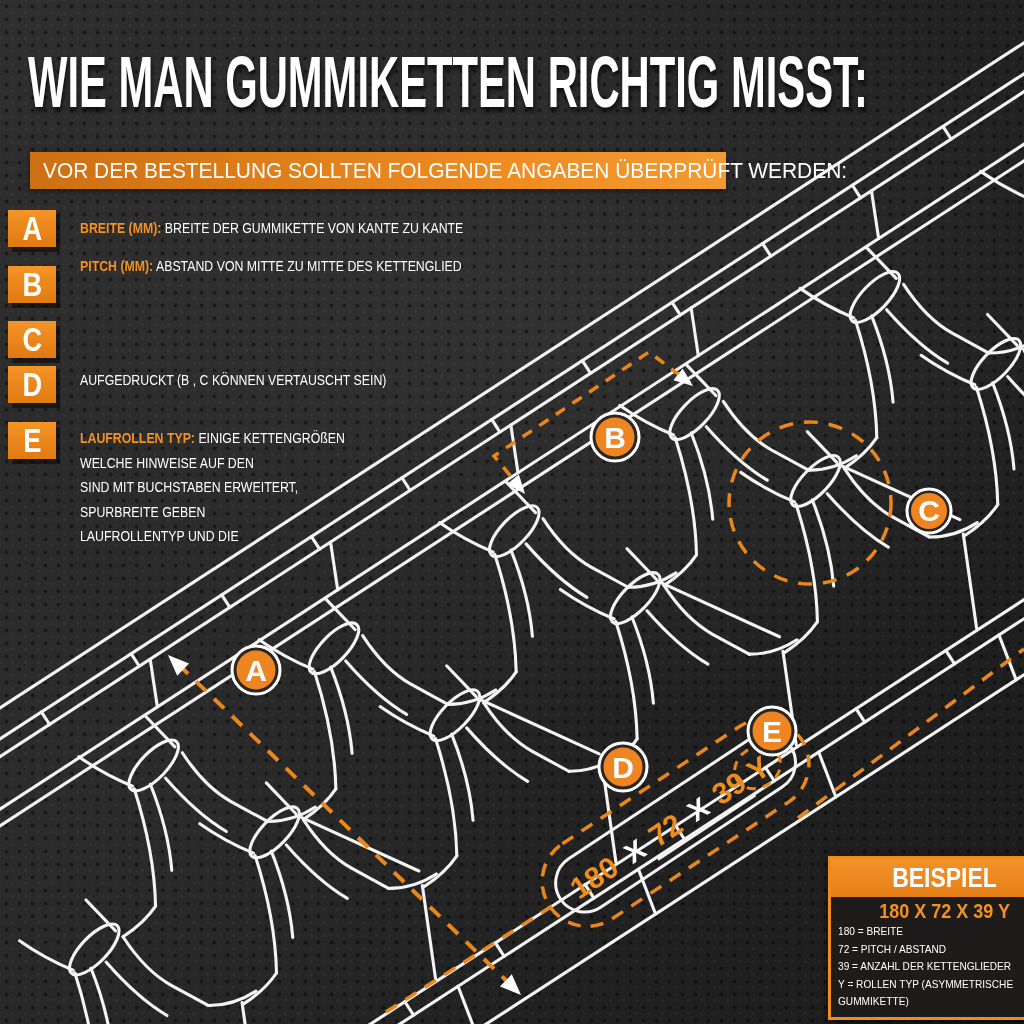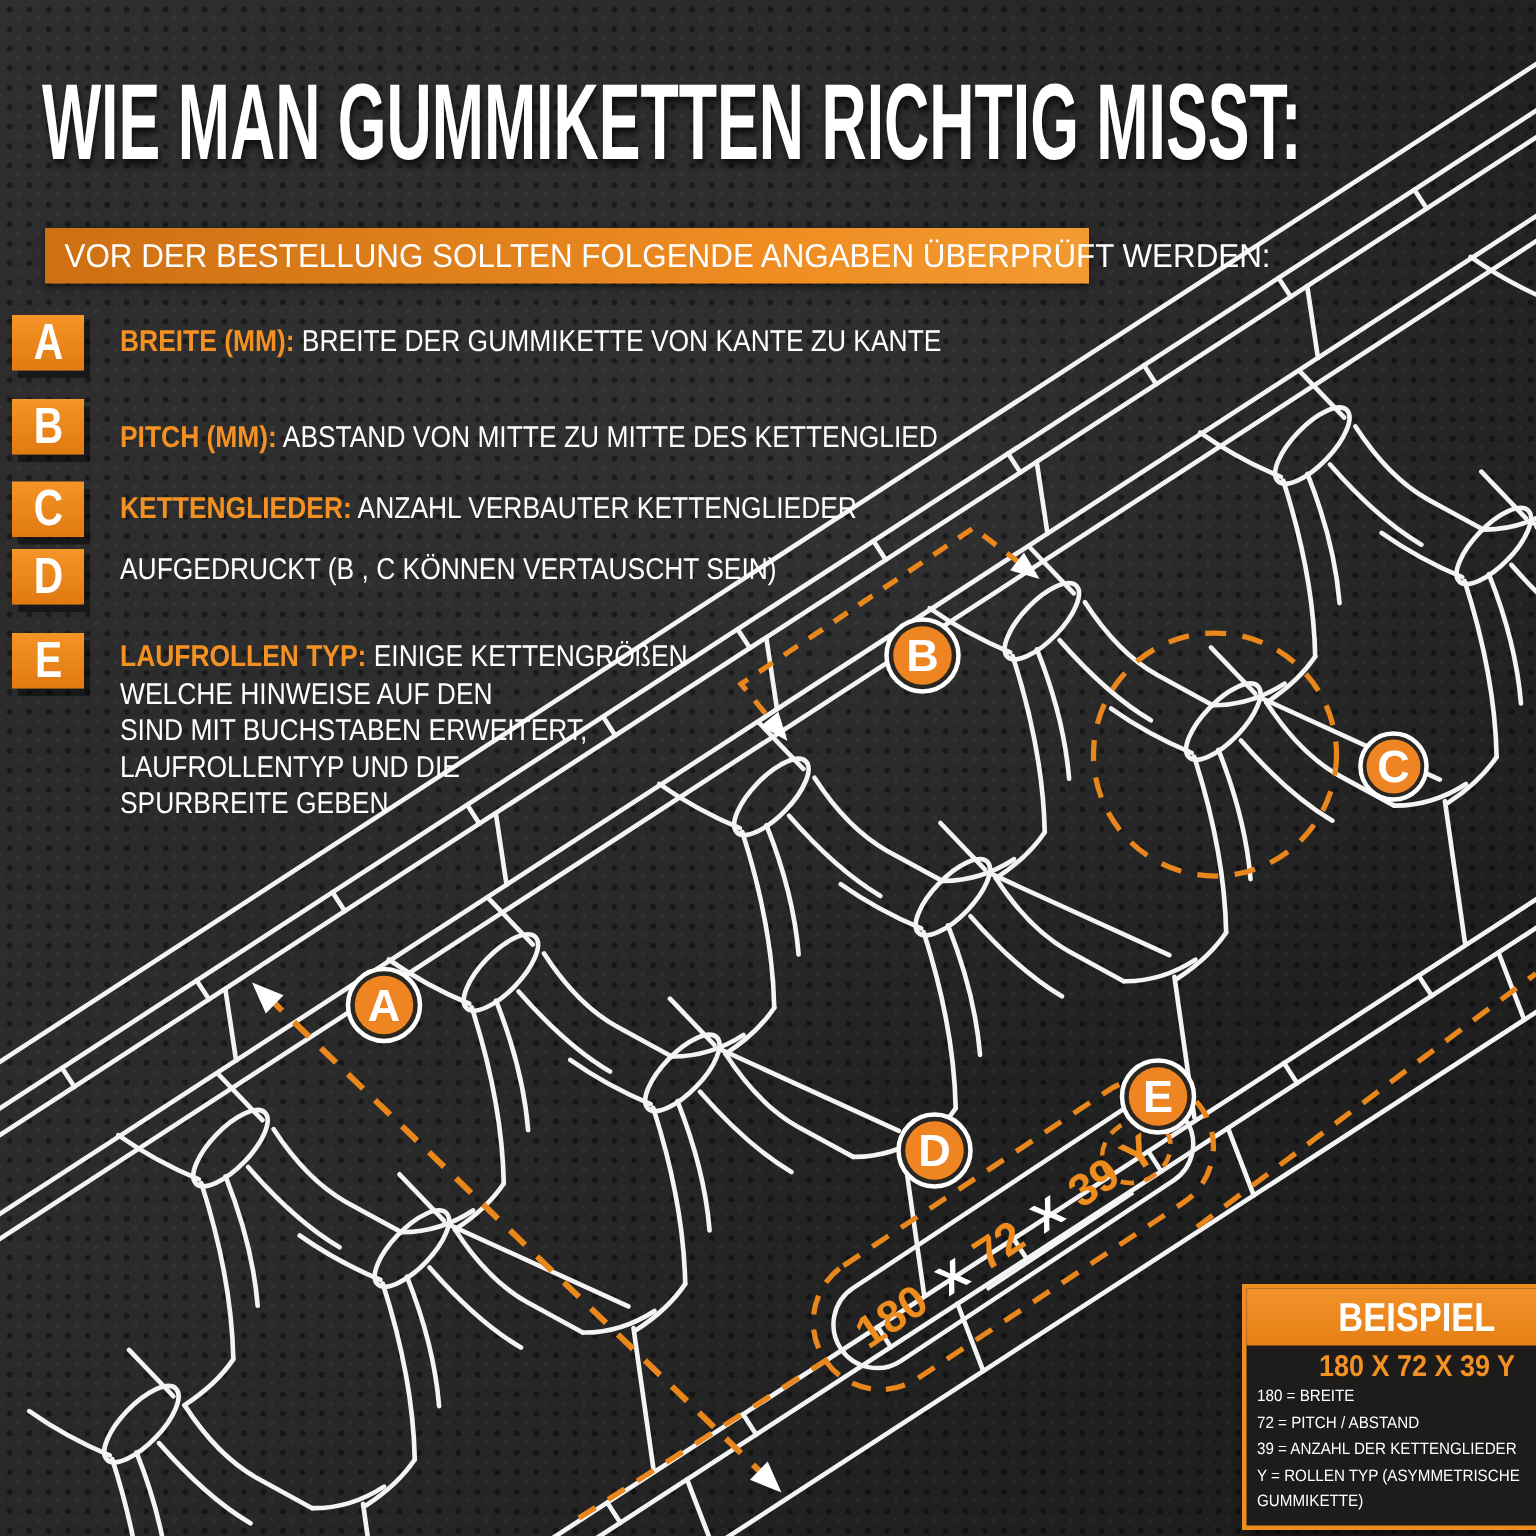--- a/index.html
+++ b/index.html
@@ -33,21 +33,21 @@
     color:#fff;font-size:22px;line-height:37px;padding-left:13px;box-sizing:border-box;
   }
   .banner .cond{transform:scaleX(0.95);}
   
   .letterbox{
     width:48px;height:37px;background:linear-gradient(180deg,#f59427 0%,#e07a11 100%);
     color:#fff;font-weight:bold;font-size:34px;display:flex;align-items:center;justify-content:center;
     box-shadow:4px 5px 0 rgba(0,0,0,0.45);
   }
   .letterbox .cond{transform:scaleX(0.8);transform-origin:50% 50%;}
-  .itemtext{color:#fff;font-size:20px;line-height:24px;text-decoration:underline;}
+  .itemtext{color:#fff;font-size:14px;line-height:24px;text-decoration:underline;}
   .itemtext .lbl{color:#f39122;font-weight:bold;}
   .itemtext .cond{transform:scaleX(0.88);}
   
   .example{
     left:780px;top:856px;width:234px;background:#1d1c1a;
     border:3px solid #ef8c1e;box-shadow:3px 4px 10px rgba(0,0,0,0.6);box-sizing:border-box;margin-left:48px;
   }
   .example-header{
     background:linear-gradient(180deg,#f2922a,#e67f15);color:#fff;text-align:center;
     font-weight:bold;font-size:27px;line-height:38px;height:38px;
@@ -193,47 +193,44 @@
   <div class="abs letterbox" style="left:8px;top:210px">
       <span class="cond">A</span>
     </div>
   <div class="abs itemtext" style="left:80px;top:216px">
     <div><span class="cond"><span class="lbl">BREITE (MM):</span> <span>BREITE DER GUMMIKETTE VON KANTE ZU KANTE</span></span></div>
   </div>
 
   <div class="abs letterbox" style="left:8px;top:266px">
       <span class="cond">B</span>
     </div>
-  <div class="abs itemtext" style="left:80px;top:280px">
+  <div class="abs itemtext" style="left:80px;top:254px">
     <div><span class="cond"><span class="lbl">PITCH (MM):</span> <span>ABSTAND VON MITTE ZU MITTE DES KETTENGLIED</span></span></div>
   </div>
 
   <div class="abs letterbox" style="left:8px;top:321px">
       <span class="cond">C</span>
     </div>
-  <div class="abs itemtext" style="left:80px;top:327px">
-    <div><span class="cond"><span class="lbl">KETTENGLIEDER:</span> <span>ANZAHL VERBAUTER KETTENGLIEDER</span></span></div>
-  </div>
 
   <div class="abs letterbox" style="left:8px;top:366px">
       <span class="cond">D</span>
     </div>
   <div class="abs itemtext" style="left:80px;top:368px">
     <div><span class="cond">AUFGEDRUCKT (B , C KÖNNEN VERTAUSCHT SEIN)</span></div>
   </div>
 
   <div class="abs letterbox" style="left:8px;top:422px">
       <span class="cond">E</span>
     </div>
   <div class="abs itemtext" style="left:80px;top:426px;line-height:24.5px">
     <div><span class="cond"><span class="lbl">LAUFROLLEN TYP:</span> <span>EINIGE KETTENGRÖßEN</span></span></div>
     <div><span class="cond">WELCHE HINWEISE AUF DEN</span></div>
     <div><span class="cond">SIND MIT BUCHSTABEN ERWEITERT,</span></div>
+    <div><span class="cond">SPURBREITE GEBEN</span></div>
     <div><span class="cond">LAUFROLLENTYP UND DIE</span></div>
-    <div><span class="cond">SPURBREITE GEBEN</span></div>
   </div>
 
   <div class="abs example">
     <div class="example-header"><span class="cond">BEISPIEL</span></div>
     <div class="example-body">
       <div class="example-size"><span class="cond">180 X 72 X 39 Y</span></div>
       <div class="example-line"><span class="cond">180 = BREITE</span></div>
       <div class="example-line"><span class="cond">72 = PITCH / ABSTAND</span></div>
       <div class="example-line"><span class="cond">39 = ANZAHL DER KETTENGLIEDER</span></div>
       <div class="example-line"><span class="cond">Y = ROLLEN TYP (ASYMMETRISCHE</span></div>

